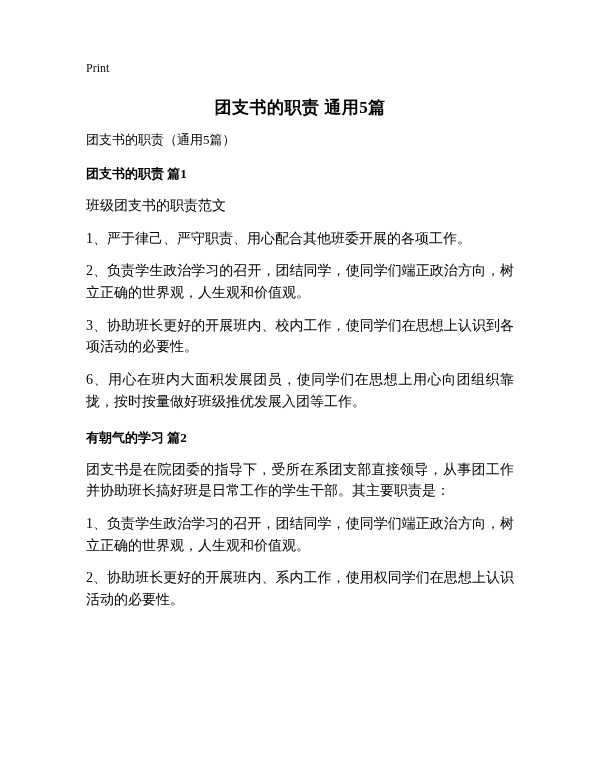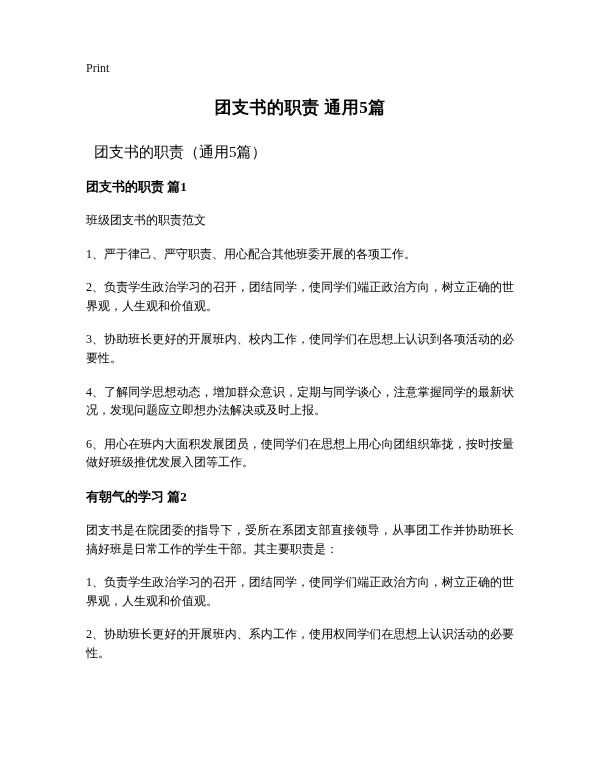--- a/index.html
+++ b/index.html
@@ -22,57 +22,56 @@
     font-size: 12px;
     color: #111111;
     margin: 0 0 20px 0;
     cursor: pointer;
     display: inline-block;
   }
   .doc-title {
     text-align: center;
     font-size: 17px;
     font-weight: bold;
-    margin: 0 0 24px 0;
+    margin: 0 0 12px 0;
     letter-spacing: 0.5px;
   }
   .doc-subtitle {
-    font-size: 15px;
-    margin: 0 0 16px 8px;
+    font-size: 13px;
+    margin: 0 0 16px 0;
   }
   .section-heading {
     font-size: 13px;
     font-weight: bold;
     margin: 16px 0 12px 0;
     font-family: Liberation Serif, serif;
   }
   .para {
-    font-size: 12px;
+    font-size: 14px;
     line-height: 1.55;
-    margin: 15px 0 11px 0;
+    margin: 0 0 11px 0;
     text-align: justify;
     word-break: break-all;
   }
 </style>
 </head>
 <body>
 
 <div class="page">
   <span class="print-label">Print</span>
 
   <h1 class="doc-title">团支书的职责 通用5篇</h1>
 
   <div class="doc-subtitle">团支书的职责（通用5篇）</div>
 
   <div id="sections">
       <div class="section-heading">团支书的职责 篇1</div>
       <p class="para">班级团支书的职责范文</p>
       <p class="para">1、严于律己、严守职责、用心配合其他班委开展的各项工作。</p>
       <p class="para">2、负责学生政治学习的召开，团结同学，使同学们端正政治方向，树立正确的世界观，人生观和价值观。</p>
       <p class="para">3、协助班长更好的开展班内、校内工作，使同学们在思想上认识到各项活动的必要性。</p>
-      <p class="para">4、了解同学思想动态，增加群众意识，定期与同学谈心，注意掌握同学的最新状况，发现问题应立即想办法解决或及时上报。</p>
       <p class="para">6、用心在班内大面积发展团员，使同学们在思想上用心向团组织靠拢，按时按量做好班级推优发展入团等工作。</p>
       <div class="section-heading">有朝气的学习 篇2</div>
       <p class="para">团支书是在院团委的指导下，受所在系团支部直接领导，从事团工作并协助班长搞好班是日常工作的学生干部。其主要职责是：</p>
       <p class="para">1、负责学生政治学习的召开，团结同学，使同学们端正政治方向，树立正确的世界观，人生观和价值观。</p>
       <p class="para">2、协助班长更好的开展班内、系内工作，使用权同学们在思想上认识活动的必要性。</p>
     </div>
 </div>
 
 </body></html>

